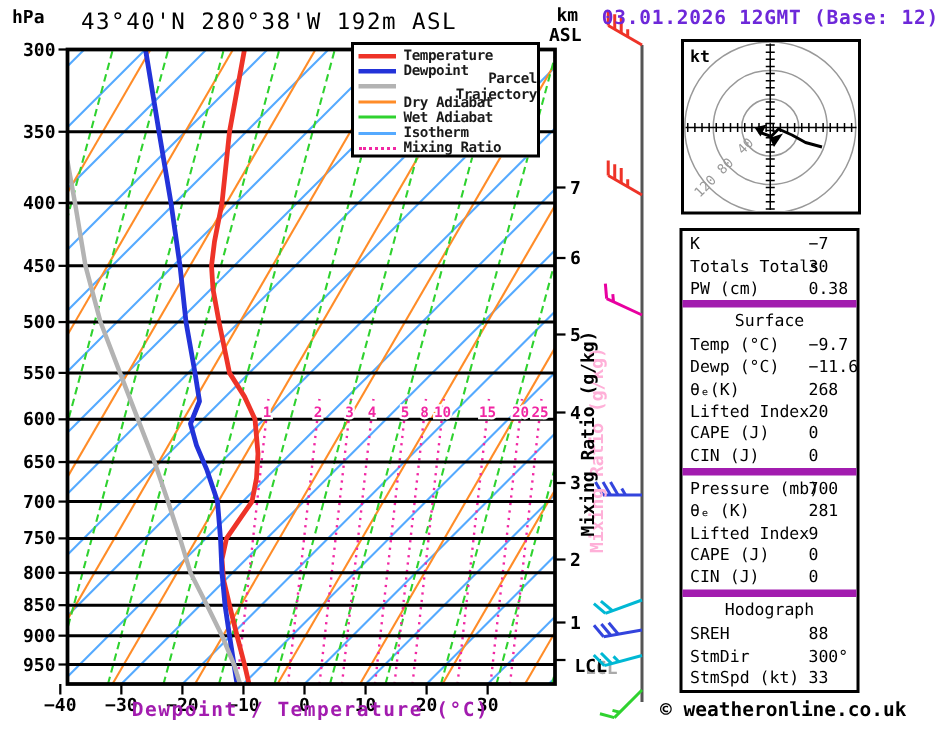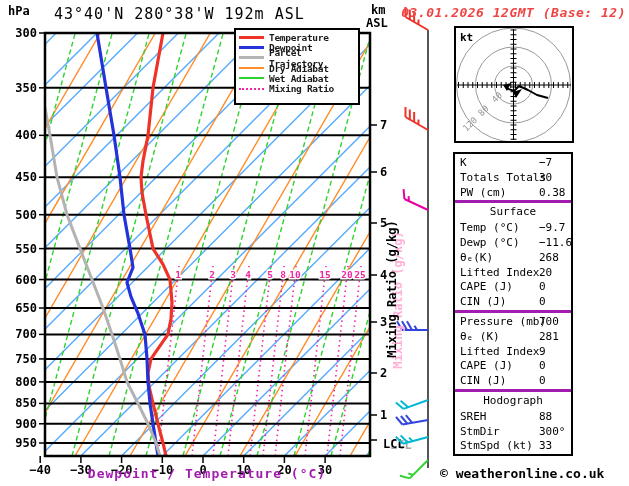--- a/index.html
+++ b/index.html
@@ -4,34 +4,34 @@
 <style>
   html,body{margin:0;padding:0;background:#fff;}
   #page{position:relative;width:629px;height:486px;background:#fff;overflow:hidden;
         font-family:"DejaVu Sans Mono","Liberation Mono",monospace;}
   #chart-svg{position:absolute;left:0;top:0;}
   .abs{position:absolute;white-space:nowrap;}
   .hpa-label{left:8px;top:4px;font-size:12px;font-weight:bold;color:#000;}
   .title{left:54px;top:5px;font-size:15px;font-weight:normal;letter-spacing:1px;color:#000;}
   .km-label{left:371px;top:3px;font-size:12px;font-weight:bold;color:#000;}
   .asl-label{left:366px;top:16px;font-size:12px;font-weight:bold;color:#000;text-align:center;}
-  .datetime{right:3px;top:5px;font-size:13px;font-weight:bold;letter-spacing:0.5px;color:#ef4444;font-style:italic;}
+  .datetime{right:3px;top:5px;font-size:13px;font-weight:bold;letter-spacing:0.5px;color:#6d28d9;}
   .xaxis-title{left:20px;top:466px;width:374px;text-align:center;font-size:13px;font-weight:bold;letter-spacing:1px;color:#a21caf;}
   .credit{left:440px;top:466px;font-size:13px;font-weight:bold;color:#000;}
   .mr-rot{top:282px;width:160px;text-align:center;transform:rotate(-90deg);font-size:12px;font-weight:bold;}
   .mr-rot-black{left:312px;color:#000;}
   .mr-rot-pink{left:318px;top:293px;color:#ffb0d8;}
   #legend-box{position:absolute;left:234px;top:28px;width:126px;height:77px;background:#fff;
       border:2px solid #000;box-sizing:border-box;padding:2px 0 0 3px;z-index:5;}
-  .legend-row{display:flex;align-items:center;height:10.3px;}
+  .legend-row{display:flex;align-items:center;height:10.3px;text-align:right;}
   .legend-swatch{width:25px;flex:none;}
   .legend-label{margin-left:5px;font-size:9.5px;font-weight:bold;color:#1a1a1a;letter-spacing:-0.3px;}
   #data-panel{position:absolute;left:453px;top:152px;width:120px;background:#fff;
       border:2px solid #000;box-sizing:border-box;z-index:5;}
-  .panel-section{border-top:3px solid #a21caf;padding:1px 0;}
+  .panel-section{border-top:5px solid #a21caf;padding:1px 0;}
   .panel-section:first-child{border-top:none;}
   .panel-row{position:relative;height:14.8px;font-size:11px;color:#000;}
   .panel-row .lbl{position:absolute;left:5px;top:1px;}
   .panel-row .val{position:absolute;left:84px;top:1px;}
   .panel-header{height:14.8px;text-align:center;font-size:11px;color:#000;padding-top:1px;}
 </style>
 </head>
 <body>
 
 <div id="page">
@@ -353,20 +353,24 @@
       </div>
       <div class="legend-row">
         <span class="legend-swatch" style="border-top: 2px solid rgb(255, 140, 40);"></span>
         <span class="legend-label">Dry Adiabat</span>
       </div>
       <div class="legend-row">
         <span class="legend-swatch" style="border-top: 2px solid rgb(47, 210, 47);"></span>
         <span class="legend-label">Wet Adiabat</span>
       </div>
       <div class="legend-row">
+        <span class="legend-swatch" style="border-top: 2px solid rgb(85, 170, 255);"></span>
+        <span class="legend-label">Isotherm</span>
+      </div>
+      <div class="legend-row">
         <span class="legend-swatch" style="border-top: 2px dotted rgb(241, 39, 163);"></span>
         <span class="legend-label">Mixing Ratio</span>
       </div>
     </div>
   <div id="data-panel">
       <div class="panel-section">
         <div class="panel-row">
           <span class="lbl">K</span>
           <span class="val">−7</span>
         </div>

